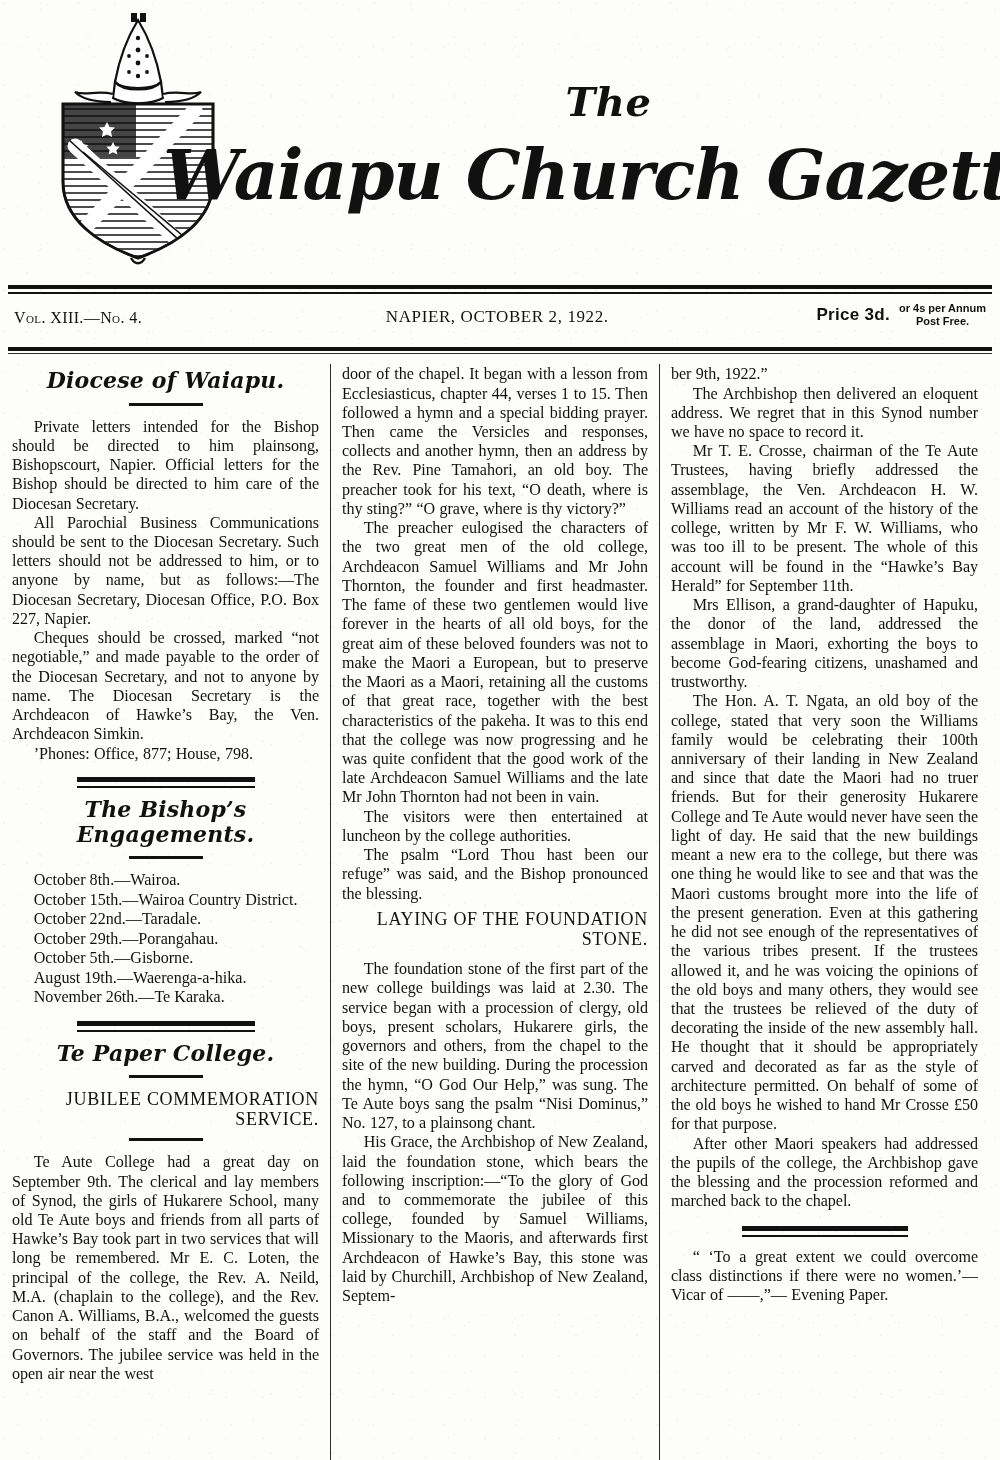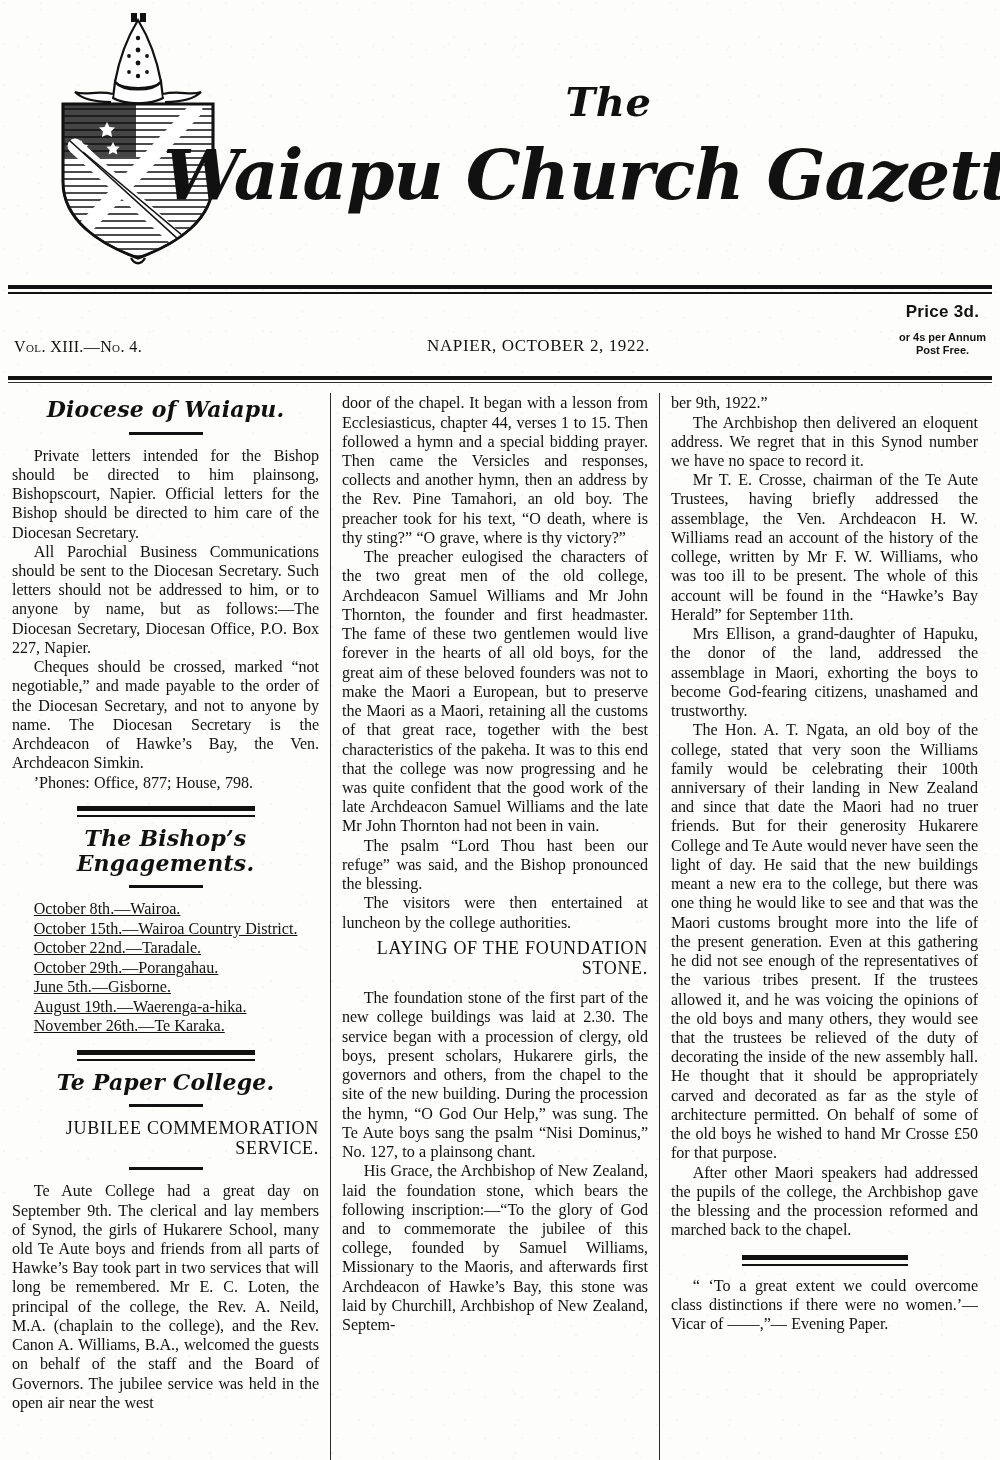--- a/index.html
+++ b/index.html
@@ -119,21 +119,20 @@
     font-size: 17px;
     letter-spacing: 0.6px;
     white-space: nowrap;
     margin-left: 36px;
   }
   .folio-price {
     display: flex;
     align-items: center;
     gap: 9px;
     white-space: nowrap;
-    flex-direction: column;
   }
   .price-main {
     font-family: "Liberation Sans", "DejaVu Sans", sans-serif;
     font-weight: bold;
     font-size: 17px;
     letter-spacing: 0.3px;
   }
   .price-sub {
     font-family: "Liberation Sans", "DejaVu Sans", sans-serif;
     font-weight: bold;
@@ -209,21 +208,20 @@
 
   .dates {
     font-size: 16.1px;
     line-height: 1.21;
     font-family: "Liberation Serif", "DejaVu Serif", serif;
     margin-top: 4px;
   }
   .dates div {
     text-indent: 1.35em;
     white-space: normal;
-    text-decoration: underline;
   }
   .gap-md { height: 10px; }
 
   .end-rule {
     margin: 15px auto 10px auto;
     width: 166px;
   }
   .end-rule .a { height: 5px; background: #111; }
   .end-rule .b { height: 2px; background: #111; margin-top: 4px; }
 </style>
@@ -350,21 +348,21 @@
       </div>
 
       <div class="head-black">The Bishop’s Engagements.</div>
       <div class="sub-rule"></div>
 
       <div class="dates">
         <div>October 8th.—Wairoa.</div>
         <div>October 15th.—Wairoa Country District.</div>
         <div>October 22nd.—Taradale.</div>
         <div>October 29th.—Porangahau.</div>
-        <div>June 5th.—Gisborne.</div>
+        <div>October 5th.—Gisborne.</div>
         <div>August 19th.—Waerenga-a-hika.</div>
         <div>November 26th.—Te Karaka.</div>
       </div>
 
       <div class="sec-rule">
         <div class="a"></div>
           <div class="b"></div>
       </div>
 
       <div class="head-black">Te Paper College.</div>
@@ -375,22 +373,22 @@
         <span>SERVICE.</span>
       </div>
       <div class="sub-rule"></div>
 
       <p>Te Aute College had a great day on September 9th. The clerical and lay members of Synod, the girls of Hukarere School, many old Te Aute boys and friends from all parts of Hawke’s Bay took part in two services that will long be remembered. Mr E. C. Loten, the principal of the college, the Rev. A. Neild, M.A. (chaplain to the college), and the Rev. Canon A. Williams, B.A., welcomed the guests on behalf of the staff and the Board of Governors. The jubilee service was held in the open air near the west</p>
     </div>
 
     <div class="col col-2">
       <p class="noindent">door of the chapel. It began with a lesson from Ecclesiasticus, chapter 44, verses 1 to 15. Then followed a hymn and a special bidding prayer. Then came the Versicles and responses, collects and another hymn, then an address by the Rev. Pine Tamahori, an old boy. The preacher took for his text, “O death, where is thy sting?” “O grave, where is thy victory?”</p>
       <p>The preacher eulogised the characters of the two great men of the old college, Archdeacon Samuel Williams and Mr John Thornton, the founder and first headmaster. The fame of these two gentlemen would live forever in the hearts of all old boys, for the great aim of these beloved founders was not to make the Maori a European, but to preserve the Maori as a Maori, retaining all the customs of that great race, together with the best characteristics of the pakeha. It was to this end that the college was now progressing and he was quite confident that the good work of the late Archdeacon Samuel Williams and the late Mr John Thornton had not been in vain.</p>
+      <p>The visitors were then entertained at luncheon by the college authorities.</p>
       <p>The psalm “Lord Thou hast been our refuge” was said, and the Bishop pronounced the blessing.</p>
-      <p>The visitors were then entertained at luncheon by the college authorities.</p>
 
       <div class="head-roman">
         <span>LAYING OF THE FOUNDATION</span><br>
         <span>STONE.</span>
       </div>
       <div class="gap-md"></div>
 
       <p>The foundation stone of the first part of the new college buildings was laid at 2.30. The service began with a procession of clergy, old boys, present scholars, Hukarere girls, the governors and others, from the chapel to the site of the new building. During the procession the hymn, “O God Our Help,” was sung. The Te Aute boys sang the psalm “Nisi Dominus,” No. 127, to a plainsong chant.</p>
       <p>His Grace, the Archbishop of New Zealand, laid the foundation stone, which bears the following inscription:—“To the glory of God and to commemorate the jubilee of this college, founded by Samuel Williams, Missionary to the Maoris, and afterwards first Archdeacon of Hawke’s Bay, this stone was laid by Churchill, Archbishop of New Zealand, Septem-</p>
     </div>

